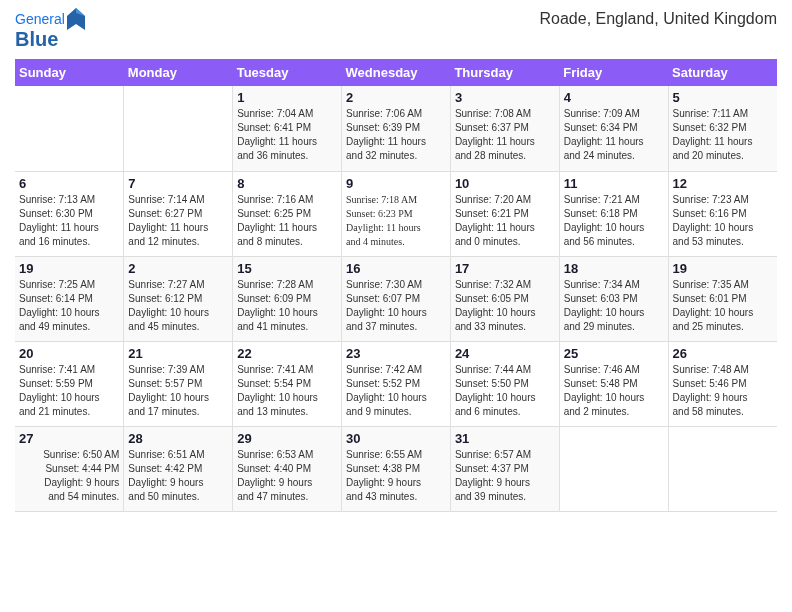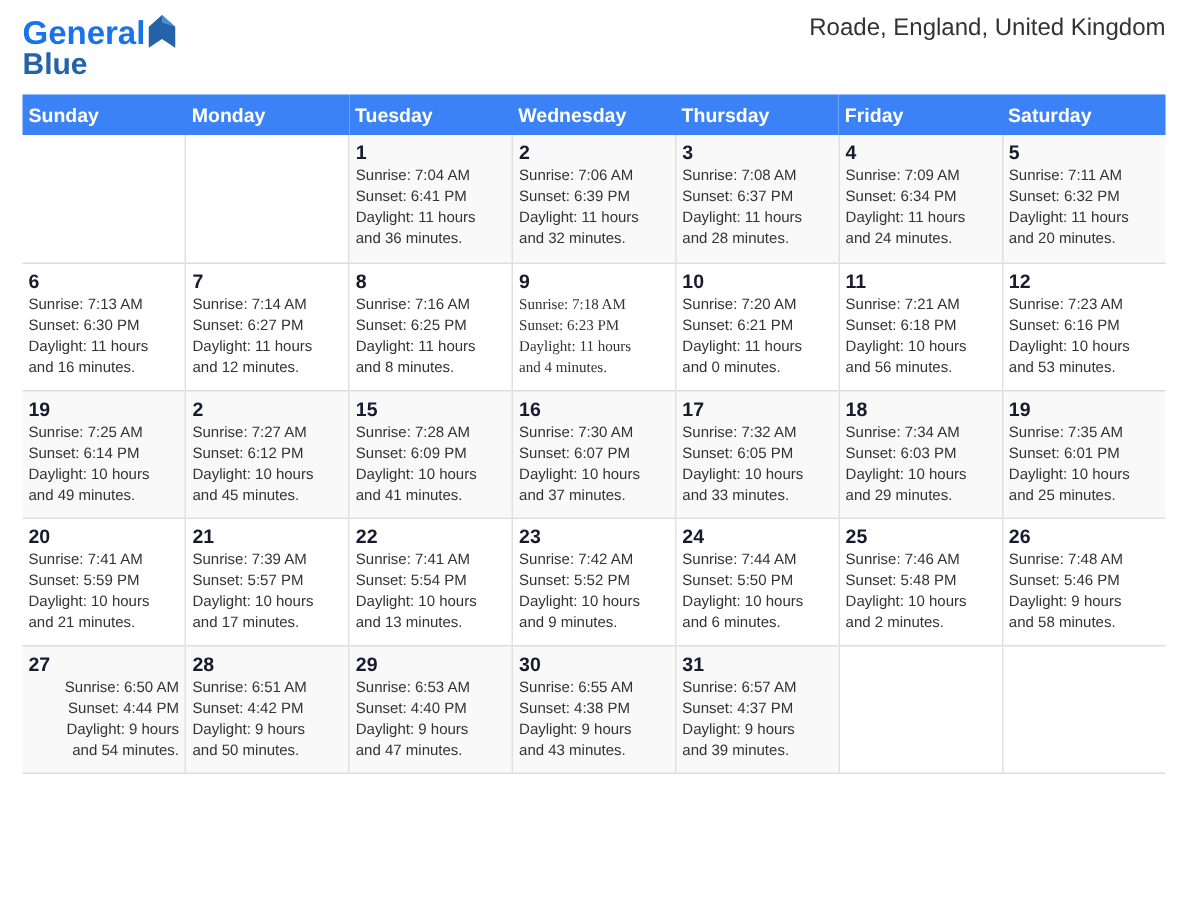--- a/index.html
+++ b/index.html
@@ -14,22 +14,22 @@
       display: flex;
       justify-content: space-between;
       align-items: flex-start;
       margin-bottom: 8px;
     }
     .logo {
       display: flex;
       align-items: center;
     }
     .logo-text {
-      font-size: 22px;
-      font-weight: bold;
+      font-size: 14px;
+      font-weight: normal;
       color: #1a1a2e;
       line-height: 1.1;
     }
     .logo-text span {
       color: #1a73e8;
     }
     .logo-icon {
       width: 18px;
       height: 22px;
       margin-left: 2px;
@@ -46,21 +46,21 @@
     .location {
       font-size: 16px;
       color: #333;
     }
     table {
       width: 100%;
       border-collapse: collapse;
       font-size: 11px;
     }
     thead tr th {
-      background-color: #3b82f6;
+      background-color: #8b5cf6;
       color: #fff;
       padding: 6px 4px;
       text-align: left;
       font-size: 13px;
       font-weight: bold;
     }
     tbody tr {
       border-bottom: 1px solid #ddd;
     }
     tbody tr:nth-child(odd) {

